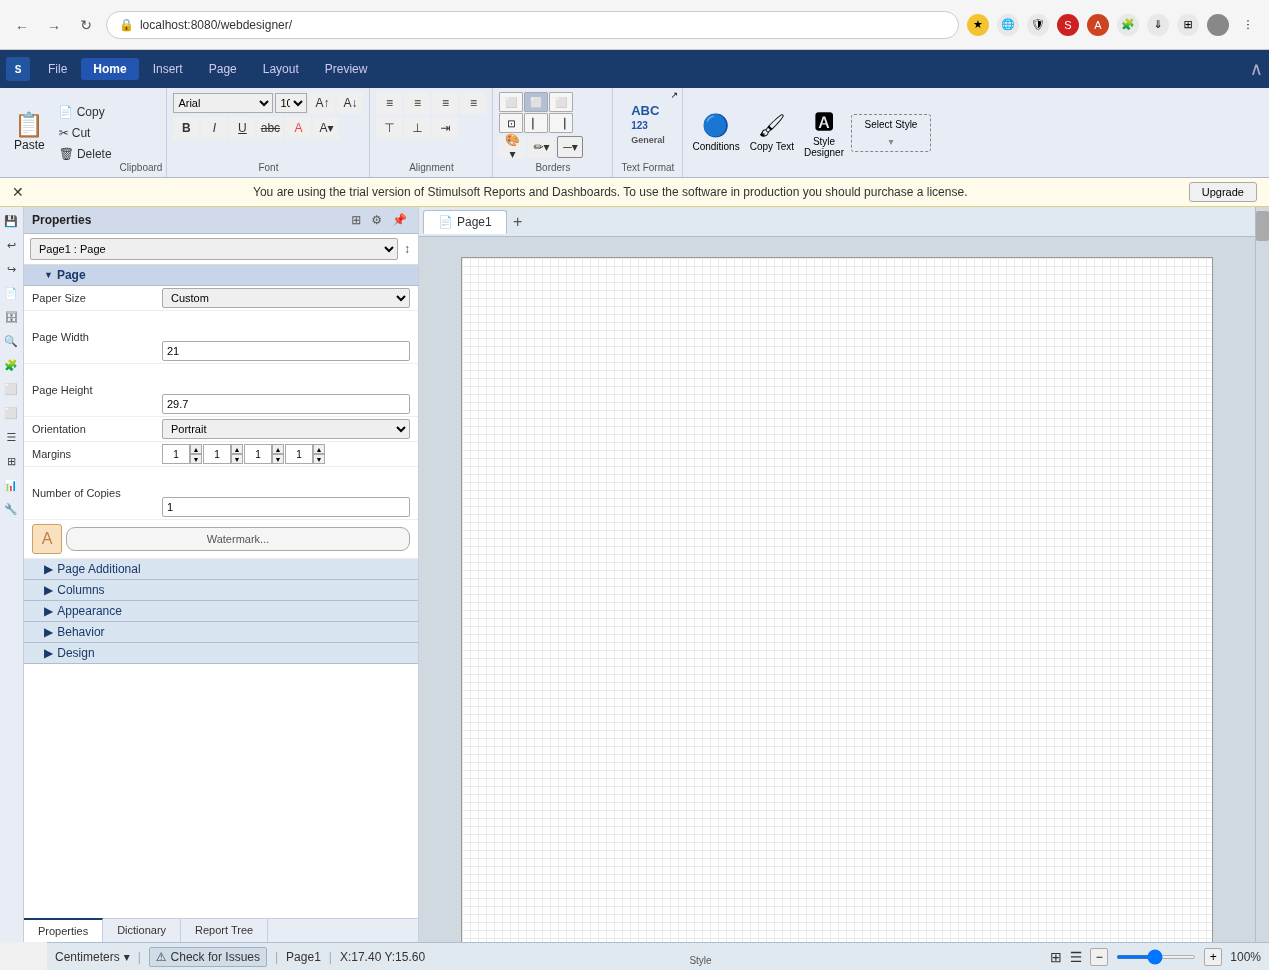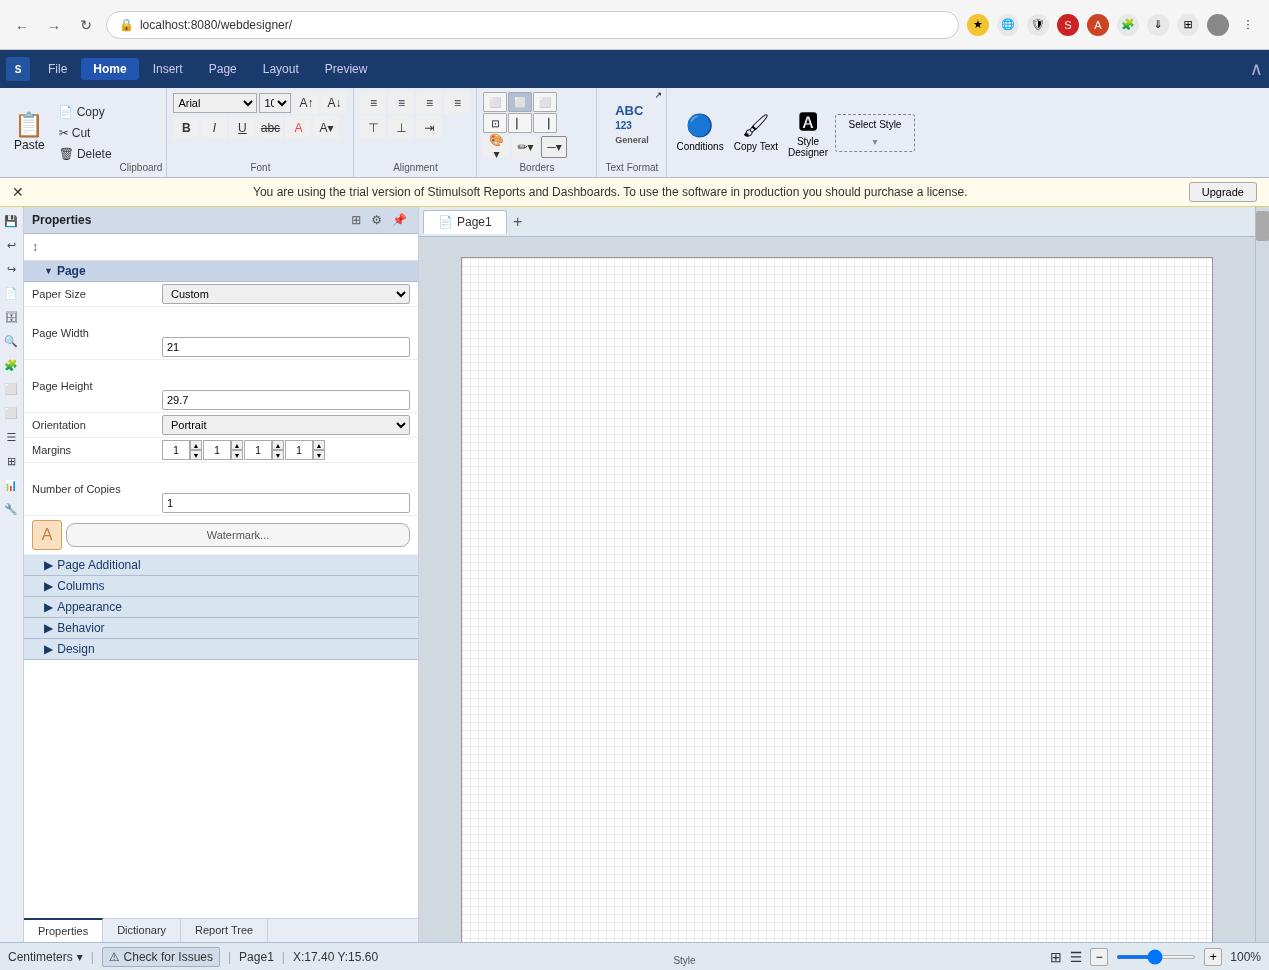--- a/index.html
+++ b/index.html
@@ -251,20 +251,21 @@
     
     .statusbar {
       height: 28px;
       background: #e0e8f0;
       border-top: 1px solid #b0bcd0;
       display: flex;
       padding: 0 8px;
       gap: 16px;
       font-size: 11px;
       color: #333;
+      margin-left: 47px;
     }
     .statusbar-left { display: flex; align-items: center; gap: 4px; }
     .statusbar-right { margin-left: auto; display: flex; align-items: center; gap: 8px; }
     .status-check-btn {
       display: flex; align-items: center; gap: 4px; cursor: pointer; padding: 2px 6px;
       border-radius: 2px; background: #d0dce8; border: 1px solid #a0b0c4;
     }
     .zoom-btn { width: 18px; height: 18px; border: 1px solid #aaa; background: #f0f0f0; cursor: pointer; display: flex; align-items: center; justify-content: center; font-size: 12px; border-radius: 2px; }
     .zoom-slider { width: 80px; height: 4px; background: #aaa; border-radius: 2px; cursor: pointer; }
 
@@ -363,21 +364,21 @@
         <div class="small-ribbon-btn">
           <span>🗑</span>
           <span>Delete</span>
         </div>
       </div>
       <span class="ribbon-group-label">Clipboard</span>
     </div>
 
     <div class="ribbon-group" style="min-width:160px">
       <div class="ribbon-row">
-        <select style="width:84px;height:20px;font-size:11px;border:1px solid #aaa"><option>Arial</option></select>
+        <select style="width:100px;height:20px;font-size:11px;border:1px solid #aaa"><option>Arial</option></select>
         <select style="width:32px;height:20px;font-size:11px;border:1px solid #aaa"><option>10</option></select>
         <button class="ribbon-small-btn">A↑</button>
         <button class="ribbon-small-btn">A↓</button>
       </div>
       <div class="ribbon-row" style="margin-top:3px">
         <button class="ribbon-small-btn" style="font-weight:bold">B</button>
         <button class="ribbon-small-btn" style="font-style:italic">I</button>
         <button class="ribbon-small-btn" style="text-decoration:underline">U</button>
         <button class="ribbon-small-btn" style="text-decoration:line-through">abc</button>
         <button class="ribbon-small-btn" style="color:#e44">A</button>
@@ -477,20 +478,23 @@
       <div class="properties-header">
         <span class="properties-title">Properties</span>
         <div class="properties-header-icons">
           <span class="prop-header-icon">⊞</span>
           <span class="prop-header-icon">⚙</span>
           <span class="prop-header-icon">📌</span>
         </div>
       </div>
 
       <div class="properties-selector">
+        <select class="prop-select">
+          <option>Page1 : Page</option>
+        </select>
         <span class="prop-sort-btn">↕</span>
       </div>
 
       <div class="properties-content">
 
         <div class="prop-section-header">
           <span class="arrow">▼</span>
           <span>Page</span>
         </div>
 

